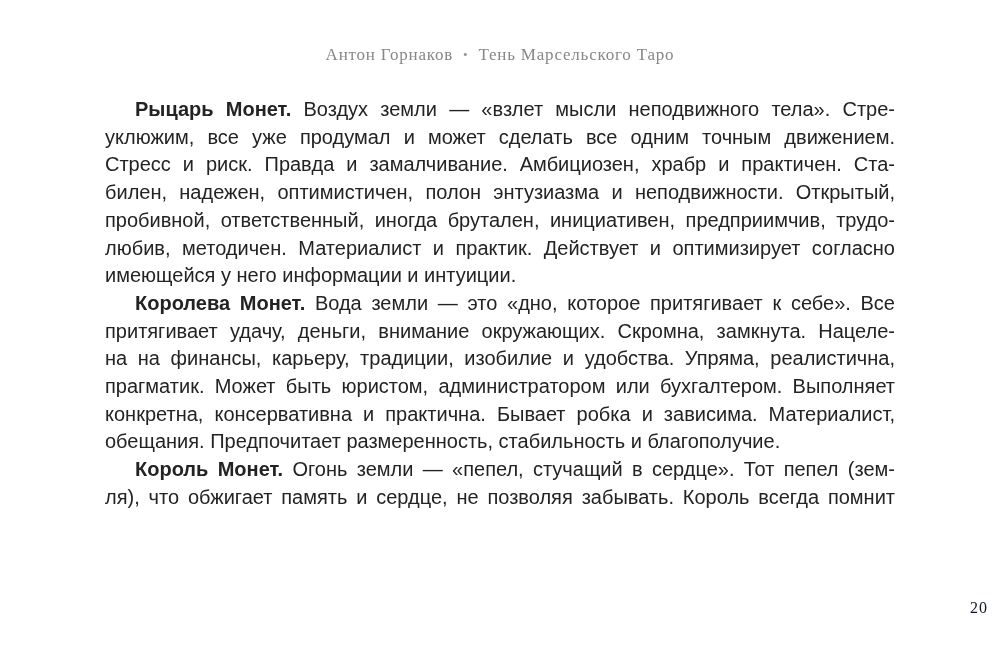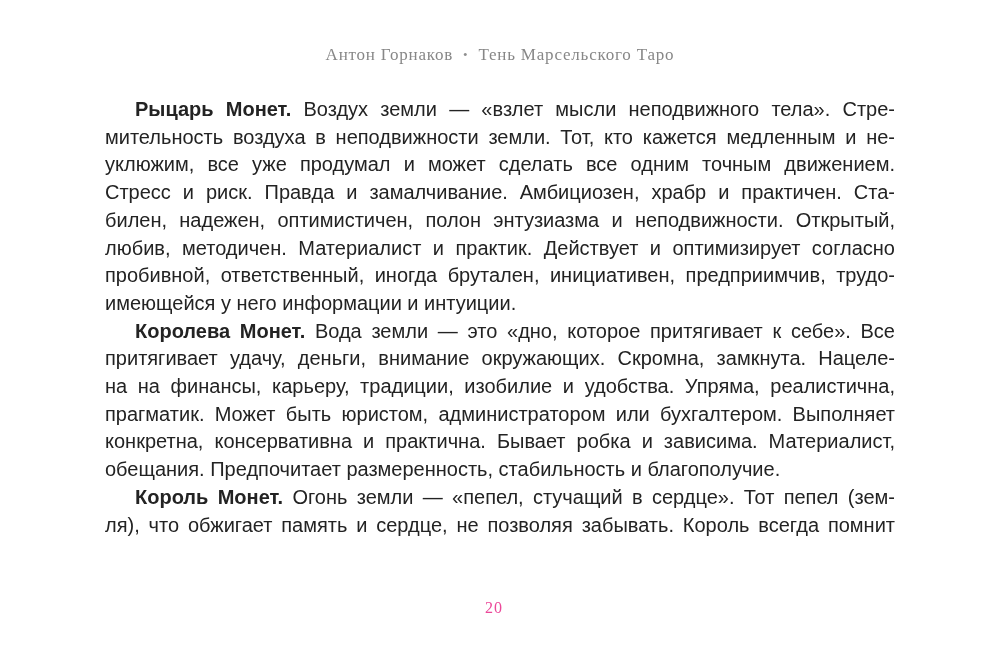--- a/index.html
+++ b/index.html
@@ -52,49 +52,48 @@
     text-align-last: justify;
   }
   .line.indent { padding-left: 30px; }
   .lead { font-weight: bold; }
   
   .folio {
     position: absolute;
     top: 599px;
     left: 0;
     width: 988px;
-    text-align: center;
+    text-align: right;
     font-family: "Liberation Serif", serif;
     font-size: 16px;
-    color: #ec4899;
+    color: #0f172a;
     letter-spacing: 1px;
   }
 </style>
 </head>
 <body>
 
 <div class="page">
 
   <div class="running-head">
     <span>Антон Горнаков</span><span class="sep">•</span><span>Тень Марсельского Таро</span>
   </div>
 
   <div class="text-block" id="text-block">
 
     <div class="para">
       <div class="line indent justified">
         <span class="lead">Рыцарь Монет.</span>
         <span>Воздух земли — «взлет мысли неподвижного тела». Стре-</span>
       </div>
-      <div class="line justified">мительность воздуха в неподвижности земли. Тот, кто кажется медленным и не-</div>
       <div class="line justified">уклюжим, все уже продумал и может сделать все одним точным движением.</div>
       <div class="line justified">Стресс и риск. Правда и замалчивание. Амбициозен, храбр и практичен. Ста-</div>
       <div class="line justified">билен, надежен, оптимистичен, полон энтузиазма и неподвижности. Открытый,</div>
+      <div class="line justified">пробивной, ответственный, иногда брутален, инициативен, предприимчив, трудо-</div>
       <div class="line justified">любив, методичен. Материалист и практик. Действует и оптимизирует согласно</div>
-      <div class="line justified">пробивной, ответственный, иногда брутален, инициативен, предприимчив, трудо-</div>
       <div class="line para-end">имеющейся у него информации и интуиции.</div>
     </div>
 
     <div class="para">
       <div class="line indent justified">
         <span class="lead">Королева Монет.</span>
         <span>Вода земли — это «дно, которое притягивает к себе». Все</span>
       </div>
       <div class="line justified">притягивает удачу, деньги, внимание окружающих. Скромна, замкнута. Нацеле-</div>
       <div class="line justified">на на финансы, карьеру, традиции, изобилие и удобства. Упряма, реалистична,</div>

